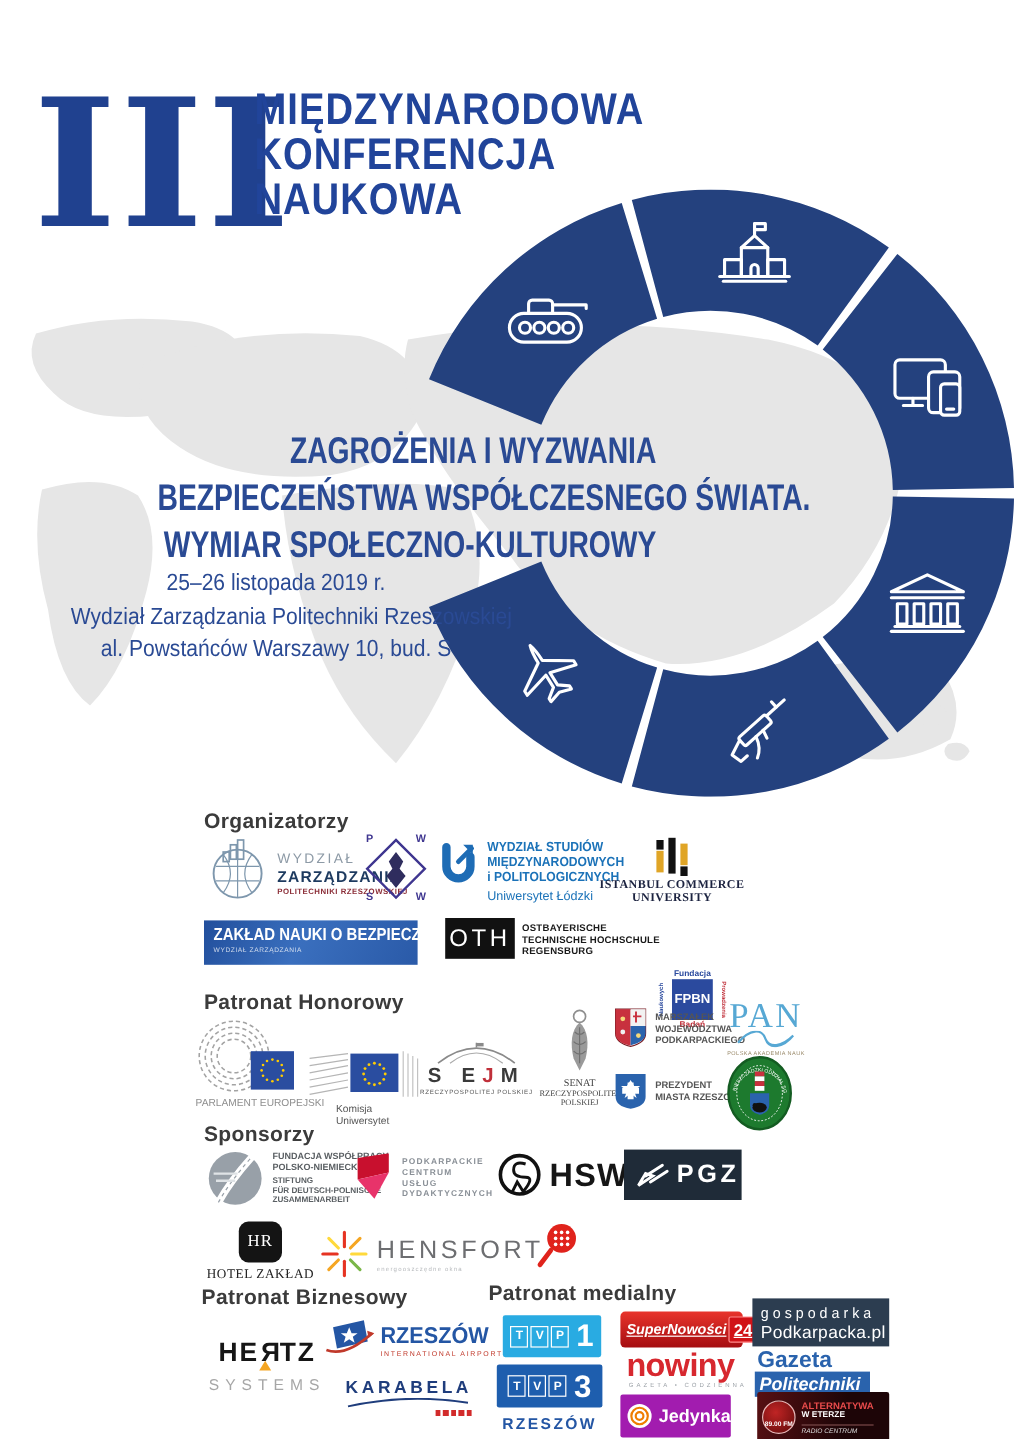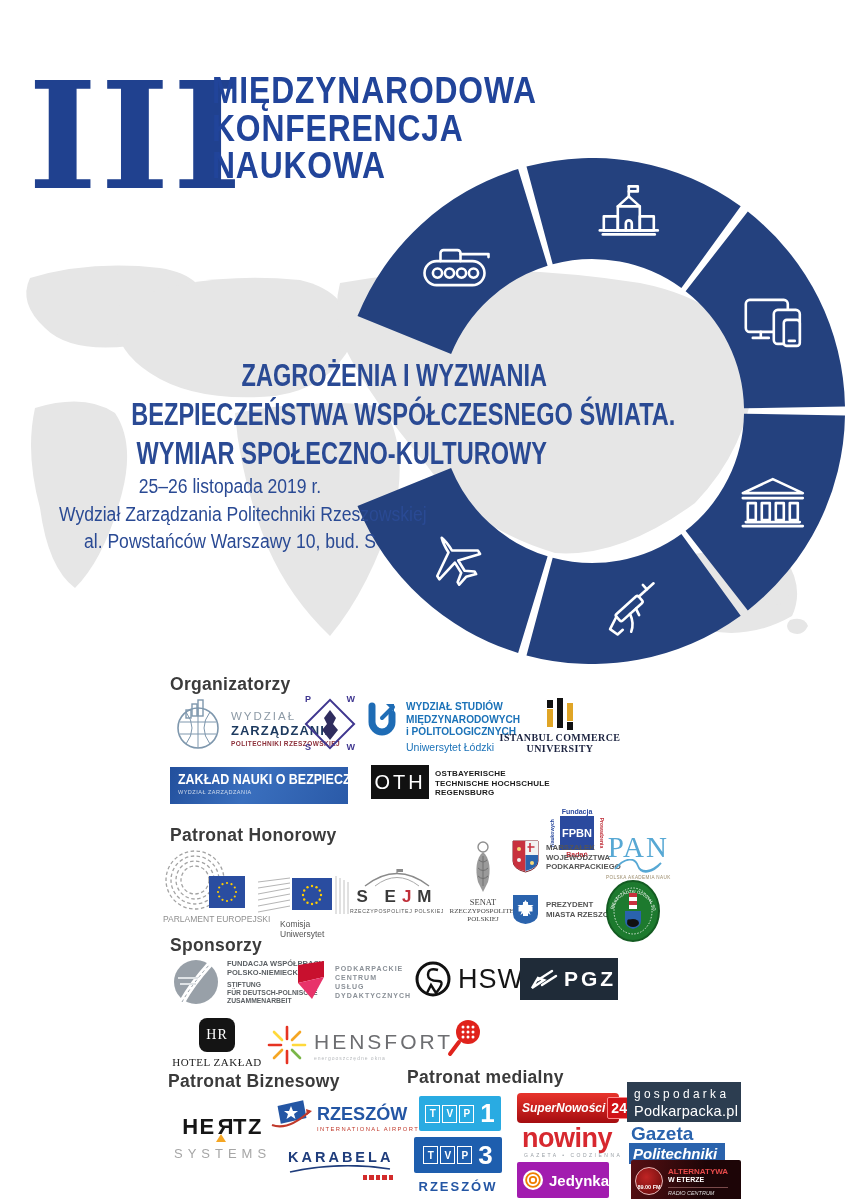--- a/index.html
+++ b/index.html
@@ -58,21 +58,21 @@
   .sejm-sub{font-size:5.2px;color:#555;letter-spacing:.6px;margin-top:1px;}
   .senat-t{font-family:"Liberation Serif",serif;color:#474747;text-align:center;line-height:8.5px;}
   .shield-txt{font-size:7.8px;font-weight:bold;color:#555;line-height:9.5px;}
   .pan-t{font-family:"Liberation Serif",serif;font-size:29px;color:#57a8d4;letter-spacing:2px;line-height:24px;}
   .pan-s{font-size:4.6px;color:#9b8b6b;letter-spacing:.4px;margin-top:2px;}
 
   
   .fwpn-t1{font-size:7.5px;font-weight:bold;color:#5a5f63;line-height:8.8px;}
   .fwpn-t2{font-size:6.8px;font-weight:bold;color:#5a5f63;line-height:8.2px;}
   .pcud-t{font-size:7px;font-weight:700;color:#8a9097;letter-spacing:1px;line-height:9px;}
-  .hsw-t{font-size:27px;font-weight:400;color:#151515;letter-spacing:1px;}
+  .hsw-t{font-size:27px;font-weight:700;color:#151515;letter-spacing:1px;}
   .pgz{width:98px;height:42px;background:#1f2b38;display:flex;align-items:center;padding-left:8px;box-sizing:border-box;}
   .pgz-t{color:#fff;font-size:21px;font-weight:700;letter-spacing:3px;margin-left:6px;}
   .hr-box{width:36px;height:34px;background:#141414;border-radius:8px;color:#fff;display:flex;align-items:center;
           justify-content:center;font-family:"Liberation Serif",serif;font-size:14px;letter-spacing:1px;}
   .hotel-lbl{font-family:"Liberation Serif",serif;font-size:11px;color:#222;letter-spacing:.5px;margin-top:4px;}
   .hens-t{font-size:21px;color:#6d6e71;letter-spacing:3px;font-weight:500;}
   .hens-s{font-size:5px;color:#b7babd;letter-spacing:1px;margin-top:1px;}
   .edet-t{font-size:22px;font-weight:900;color:#111;letter-spacing:1px;margin-left:8px;}
 
   
@@ -87,21 +87,21 @@
   .kar-sq{display:flex;gap:2px;justify-content:flex-end;margin-top:1px;}
   .kar-sq i{width:4.5px;height:4.5px;background:#d22b2b;}
 
   
   .tvp{border-radius:2px;display:flex;align-items:center;justify-content:center;gap:2px;}
   .tvp .lb{width:13px;height:16px;border:1.5px solid #fff;color:#fff;font-size:10px;font-weight:800;
            display:flex;align-items:center;justify-content:center;}
   .tvp .num{color:#fff;font-size:26px;font-weight:800;margin-left:4px;}
   .tvp3-sub{font-size:13px;font-weight:800;color:#2456a4;letter-spacing:2px;text-align:center;}
   .sn24{width:102px;height:30px;background:linear-gradient(180deg,#e8342c,#a50d10);border-radius:4px;
-        display:flex;align-items:center;padding-left:5px;box-sizing:border-box;color:#fff;}
+        display:flex;align-items:center;padding-left:5px;box-sizing:border-box;color:#fff;text-decoration:underline;}
   .sn24 .a{font-style:italic;font-weight:700;font-size:12px;}
   .sn24 .b{font-style:italic;font-weight:800;font-size:12px;}
   .sn24 .c{background:#d11217;border:1px solid #ff8a8a;font-weight:800;font-size:14px;padding:2px 3px;
            margin-left:2px;border-radius:2px;}
   .now-n{font-size:27px;font-weight:900;color:#d7282f;line-height:25px;letter-spacing:-.5px;}
   .now-s{font-size:5px;color:#9aa0a6;letter-spacing:2.5px;margin-top:1px;padding-left:2px;}
   .jed{width:92px;height:36px;background:#a21caf;border-radius:2px;display:flex;align-items:center;padding-left:5px;box-sizing:border-box;}
   .jed-n{color:#fff;font-size:15px;font-weight:800;margin-left:5px;}
   .jed-s{font-size:6px;color:#ef7d00;letter-spacing:1.5px;text-align:center;margin-top:2px;font-weight:700;}
   .gos{width:114px;height:40px;background:#2c3d50;color:#fff;padding:5px 7px;box-sizing:border-box;}

